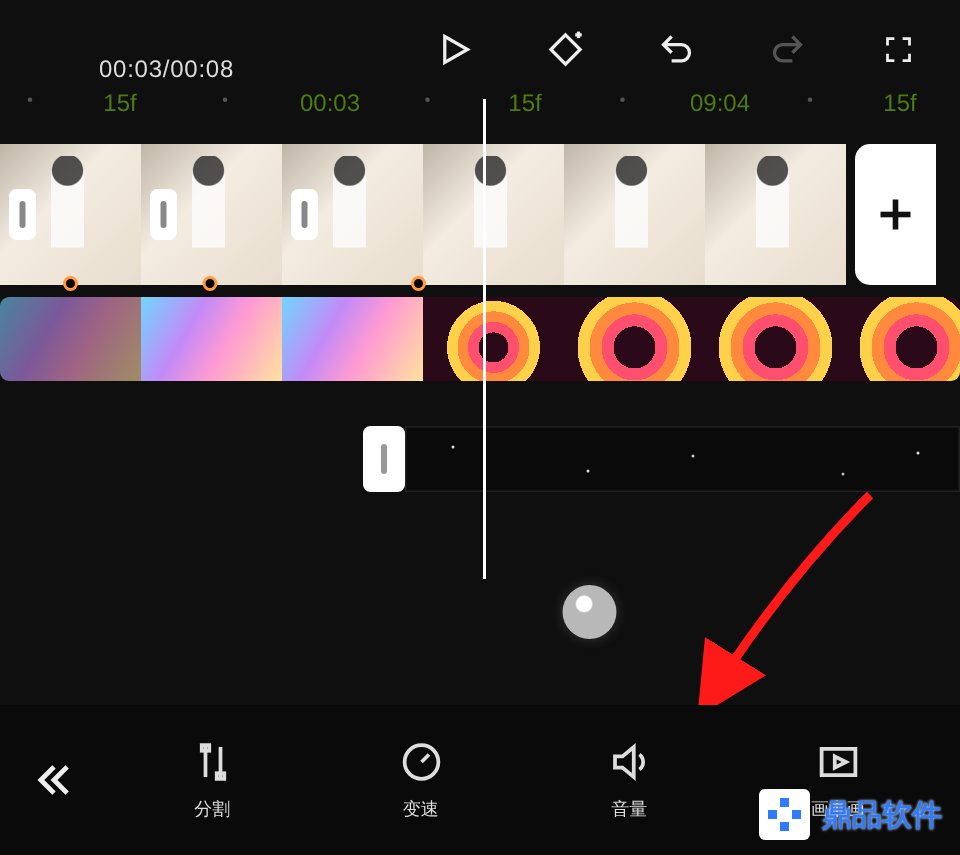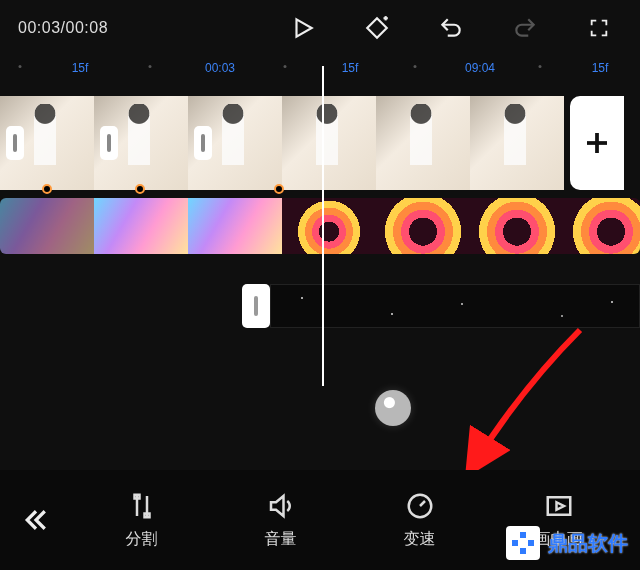--- a/index.html
+++ b/index.html
@@ -6,41 +6,42 @@
   body {
     width: 640px; height: 570px;
     background: #0f0f0f;
     font-family: -apple-system, "PingFang SC", sans-serif;
     color: #fff;
     position: relative;
     overflow: hidden;
   }
   
   .topbar {
-    display: flex; align-items: center;
+    display: flex; align-items: flex-end;
     height: 56px; padding: 0 18px;
     gap: 28px;
+    margin-left: 48px;
   }
   .time-counter { font-size: 16px; color: #ddd; letter-spacing: 0.5px; }
   .top-spacer { flex: 1; }
   .top-icon {
     width: 46px; height: 46px;
     display: flex; align-items: center; justify-content: center;
     color: #eee;
   }
   .top-icon.dim { color: #555; }
   .top-icon svg { width: 26px; height: 26px; stroke: currentColor; fill: none; stroke-width: 2; }
   .top-icon.fs svg { width: 22px; height: 22px; }
 
   
   .ruler {
     position: relative;
     height: 26px;
-    font-size: 12px;
-    color: #3b82f6;
+    font-size: 16px;
+    color: #4d7c0f;
   }
   .ruler .mark {
     position: absolute;
     top: 5px;
     transform: translateX(-50%);
   }
   .ruler .dot {
     position: absolute; top: 9px;
     width: 3px; height: 3px; border-radius: 50%;
     background: #555;
@@ -218,21 +219,21 @@
     width: 72px; height: 100%;
     display: flex; align-items: center; justify-content: center;
     color: #eee;
   }
   .back-btn svg { width: 30px; height: 30px; stroke: currentColor; fill: none; stroke-width: 2.6; }
   .tools {
     flex: 1; display: flex; justify-content: space-around; padding-right: 12px;
   }
   .tool {
     display: flex; flex-direction: column; align-items: center; gap: 8px;
-    color: #ddd; font-size: 16px;
+    color: #ddd; font-size: 12px;
     width: 80px;
   }
   .tool svg { width: 30px; height: 30px; stroke: currentColor; fill: none; stroke-width: 2; }
 
   
   .watermark {
     position: absolute;
     right: 6px; bottom: 6px;
     display: flex; align-items: center; gap: 8px;
     background: rgba(255,255,255,0.0);
@@ -387,31 +388,31 @@
       <svg viewBox="0 0 24 24">
           <line x1="8" y1="4" x2="8" y2="20"></line>
           <line x1="16" y1="4" x2="16" y2="20"></line>
           <rect x="6" y="3" width="4" height="3"></rect>
           <rect x="14" y="18" width="4" height="3"></rect>
         </svg>
       <span>分割</span>
     </div>
     <div class="tool">
       <svg viewBox="0 0 24 24">
+          <circle cx="12" cy="12" r="9"></circle>
+          <line x1="12" y1="12" x2="16" y2="8"></line>
+        </svg>
+      <span>变速</span>
+    </div>
+    <div class="tool">
+      <svg viewBox="0 0 24 24">
           <path d="M4 9 H8 L14 4 V20 L8 15 H4 Z"></path>
           <path d="M17 8 a5 5 0 0 1 0 8"></path>
         </svg>
       <span>音量</span>
-    </div>
-    <div class="tool">
-      <svg viewBox="0 0 24 24">
-          <circle cx="12" cy="12" r="9"></circle>
-          <line x1="12" y1="12" x2="16" y2="8"></line>
-        </svg>
-      <span>变速</span>
     </div>
     <div class="tool">
       <svg viewBox="0 0 24 24">
           <rect x="3" y="5" width="18" height="14"></rect>
           <polygon points="10,9 16,12 10,15"></polygon>
         </svg>
       <span>画中画</span>
     </div>
   </div>
 </div>

